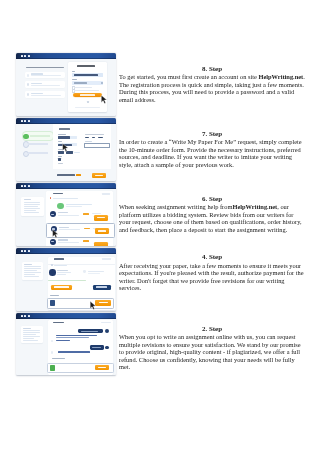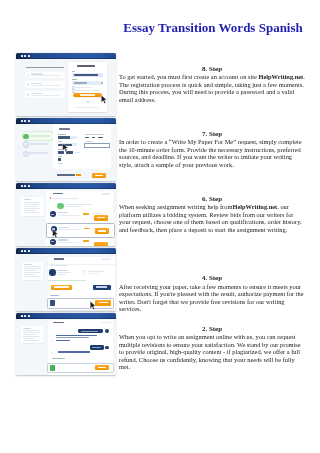--- a/index.html
+++ b/index.html
@@ -21,21 +21,20 @@
   .circ{position:absolute;border-radius:50%;}
   .cursor{position:absolute;width:0;height:0;pointer-events:none;}
   .txt{position:absolute;width:186px;left:119px;font-family:"Liberation Serif",serif;font-size:6.4px;line-height:7.55px;color:#1c1c1c;text-align:left;}
   .txt .h{display:block;text-align:center;font-weight:bold;font-size:7px;}
   .txt b{font-weight:bold;}
 </style>
 </head>
 <body>
 
 <div class="page">
-  <div class="doc-title">Essay Transition Words Spanish</div>
 
   <div class="shot" style="top:53px">
     <div class="bar">
       <span class="dot" style="left:5px"></span>
       <span class="dot" style="left:8.4px"></span>
       <span class="dot" style="left:11.8px"></span>
     </div>
     <div class="body">
       <div class="ln" style="left:10.3px;top:7.4px;width:37.8px;height:1.7px;background:#7b8798;opacity:.85"></div>
       <div class="card" style="left:9.1px;top:12.8px;width:40.3px;height:6.3px;box-shadow:0 .25px .7px rgba(90,110,140,.07)">
@@ -294,19 +293,19 @@
 
   <div class="txt" style="top:65.6px">
     <span class="h">8. Step</span><span>To get started, you must first create an account on site </span><b>HelpWriting.net</b><span>. The registration process is quick and simple, taking just a few moments. During this process, you will need to provide a password and a valid email address.</span>
   </div>
   <div class="txt" style="top:130.6px">
     <span class="h">7. Step</span><span>In order to create a “Write My Paper For Me” request, simply complete the 10-minute order form. Provide the necessary instructions, preferred sources, and deadline. If you want the writer to imitate your writing style, attach a sample of your previous work.</span><b></b><span></span>
   </div>
   <div class="txt" style="top:195.6px">
     <span class="h">6. Step</span><span>When seeking assignment writing help from</span><b>HelpWriting.net</b><span>, our platform utilizes a bidding system. Review bids from our writers for your request, choose one of them based on qualifications, order history, and feedback, then place a deposit to start the assignment writing.</span>
   </div>
-  <div class="txt" style="top:275px">
+  <div class="txt" style="top:254px">
     <span class="h">4. Step</span><span>After receiving your paper, take a few moments to ensure it meets your expectations. If you're pleased with the result, authorize payment for the writer. Don't forget that we provide free revisions for our writing services.</span><b></b><span></span>
   </div>
   <div class="txt" style="top:325.6px">
     <span class="h">2. Step</span><span>When you opt to write an assignment online with us, you can request multiple revisions to ensure your satisfaction. We stand by our promise to provide original, high-quality content - if plagiarized, we offer a full refund. Choose us confidently, knowing that your needs will be fully met.</span><b></b><span></span>
   </div>
 </div>
 
 </body></html>

